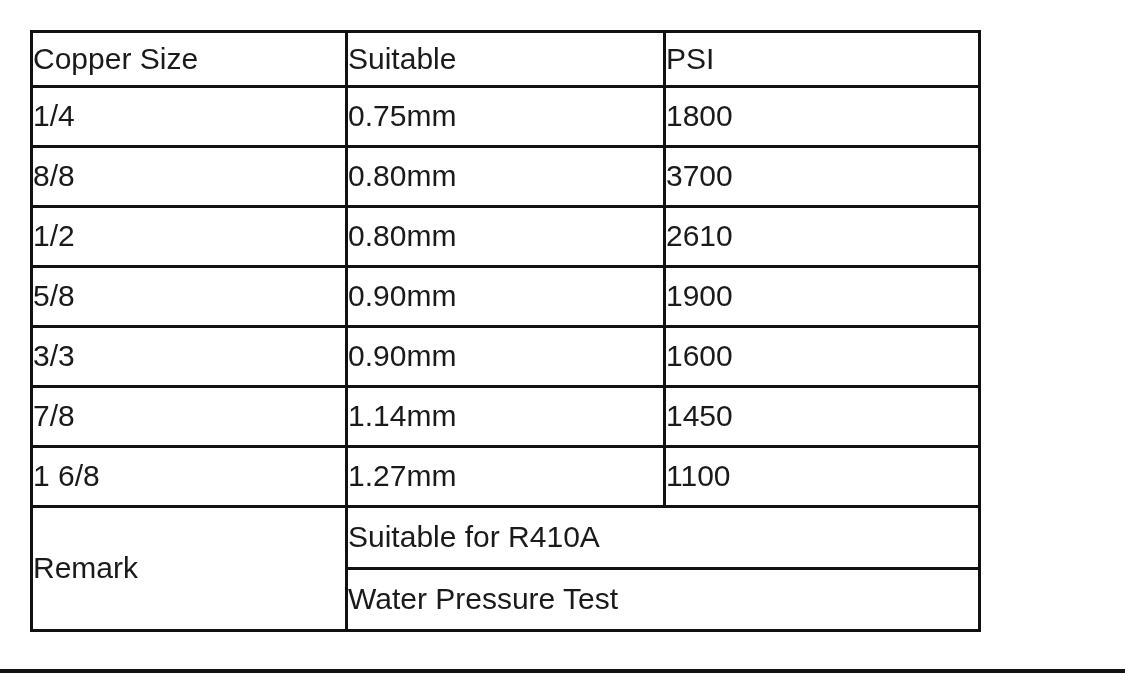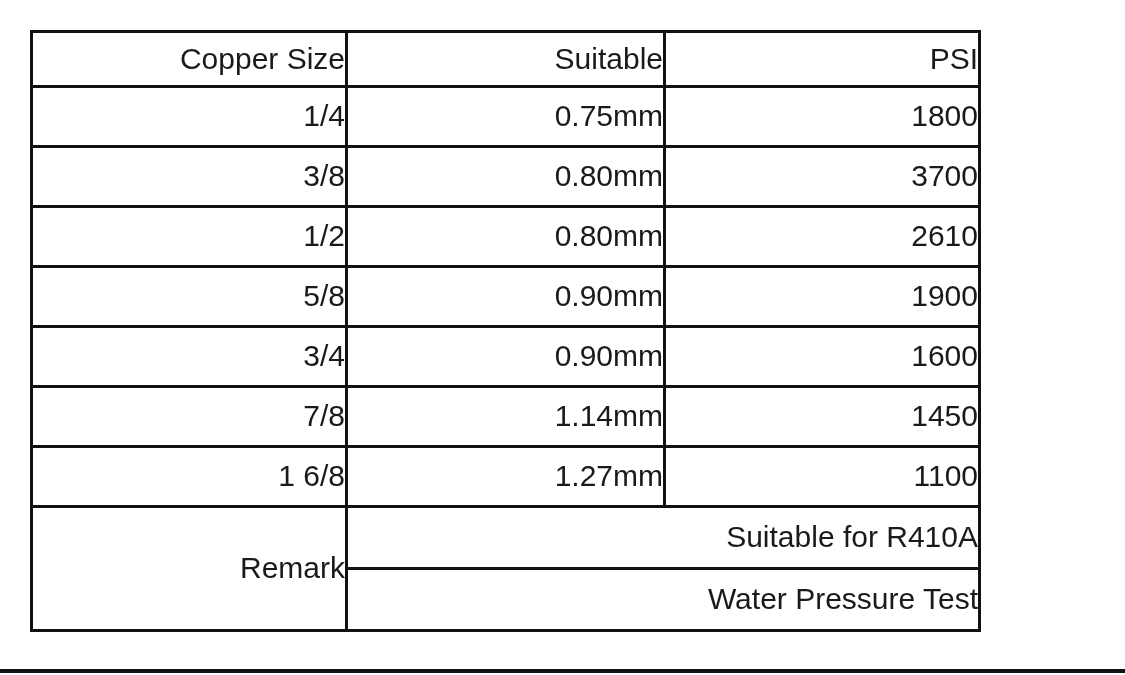--- a/index.html
+++ b/index.html
@@ -25,21 +25,21 @@
     width: 948px;
     border-collapse: collapse;
     table-layout: fixed;
     background: #ffffff;
   }
   table.spec-table td, table.spec-table th {
     border: 3px solid #111111;
     font-size: 30px;
     font-weight: 400;
     color: #1a1a1a;
-    text-align: right;
+    text-align: left;
     vertical-align: middle;
     padding: 0;
     line-height: 1.15;
     background: #ffffff;
   }
   tr.header-row { height: 55px; }
   tr.data-row   { height: 60px; }
   tr.remark-row { height: 62px; }
   td.remark-label-cell {
     vertical-align: top;
@@ -75,36 +75,36 @@
         <th>Suitable</th>
         <th>PSI</th>
       </tr>
 
       <tr class="data-row">
         <td>1/4</td>
         <td>0.75mm</td>
         <td>1800</td>
       </tr>
       <tr class="data-row">
-        <td>3/8</td>
+        <td>8/8</td>
         <td>0.80mm</td>
         <td>3700</td>
       </tr>
       <tr class="data-row">
         <td>1/2</td>
         <td>0.80mm</td>
         <td>2610</td>
       </tr>
       <tr class="data-row">
         <td>5/8</td>
         <td>0.90mm</td>
         <td>1900</td>
       </tr>
       <tr class="data-row">
-        <td>3/4</td>
+        <td>3/3</td>
         <td>0.90mm</td>
         <td>1600</td>
       </tr>
       <tr class="data-row">
         <td>7/8</td>
         <td>1.14mm</td>
         <td>1450</td>
       </tr>
       <tr class="data-row">
         <td>1 6/8</td>

